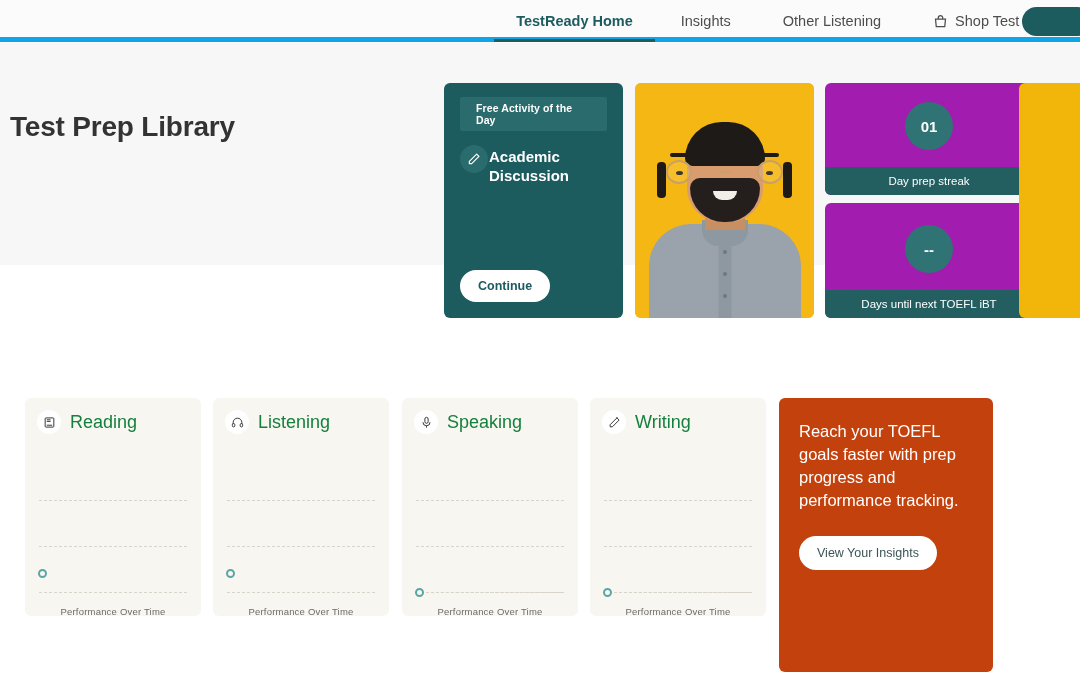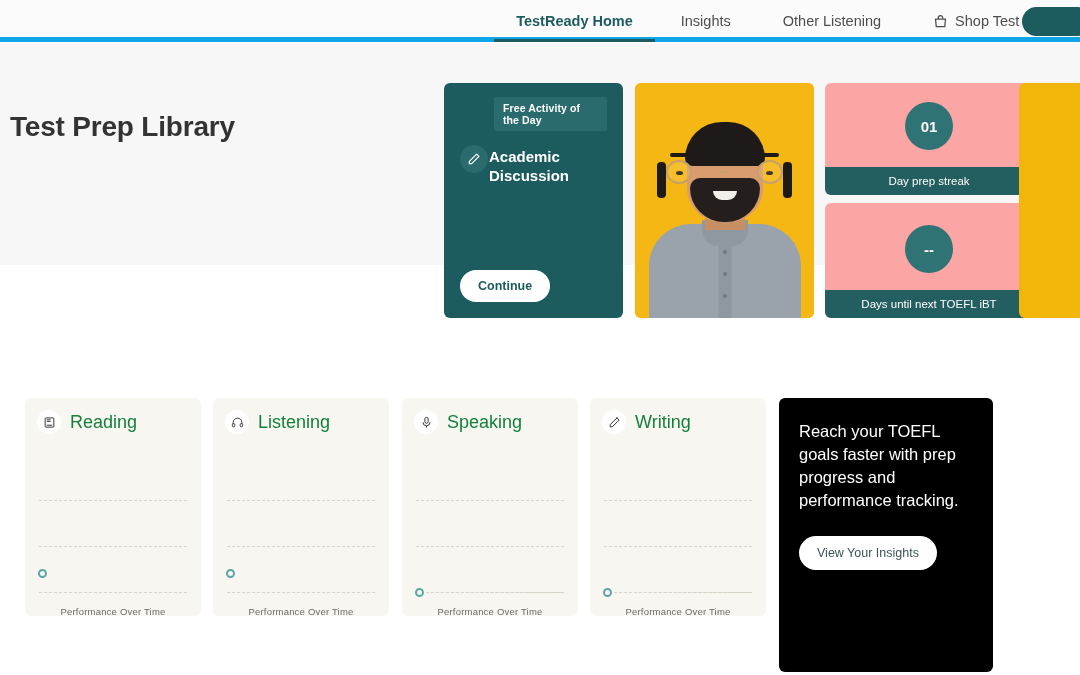--- a/index.html
+++ b/index.html
@@ -55,23 +55,22 @@
   }
 
   
   .activity-card {
     position: absolute; left: 444px; top: 83px; width: 179px; height: 235px;
     background: #1c5b5e; border-radius: 6px;
     padding: 14px 16px;
   }
   .badge {
     display: inline-block; background: #2a6b6d; color: #ffffff;
-    font-size: 10.5px; font-weight: bold; padding: 5px 9px; border-radius: 2px;
+    font-size: 10.5px; font-weight: bold; padding: 5px 16px; border-radius: 2px;
     letter-spacing: 0.1px;
-    margin-left: 34px;
   }
   .activity-row { display: flex; align-items: flex-start; gap: 1px; margin-top: 14px; }
   .pencil-circle {
     flex: 0 0 auto; width: 28px; height: 28px; border-radius: 50%;
     background: #2a6b6d; display: flex; align-items: center; justify-content: center;
   }
   .activity-title {
     color: #ffffff; font-size: 15px; font-weight: bold; line-height: 19px; padding-top: 2px;
   }
   .continue-btn {
@@ -81,21 +80,21 @@
     padding: 9px 18px; cursor: pointer; font-weight: bold;
   }
 
   .photo-card {
     position: absolute; left: 635px; top: 83px; width: 179px; height: 235px;
     border-radius: 6px; overflow: hidden; background: #F5B714;
   }
 
   .stat-card {
     position: absolute; left: 825px; width: 208px;
-    background: #fca5a5; border-radius: 6px; overflow: hidden;
+    background: #a21caf; border-radius: 6px; overflow: hidden;
     display: flex; flex-direction: column; align-items: center;
   }
   .stat-card.one { top: 83px; height: 112px; }
   .stat-card.two { top: 203px; height: 115px; }
   .stat-circle {
     width: 48px; height: 48px; border-radius: 50%; background: #2f7375;
     display: flex; align-items: center; justify-content: center;
     color: #ffffff; font-size: 15px; font-weight: bold;
     margin-top: 19px;
   }
@@ -151,21 +150,21 @@
   }
   .chart-caption {
     position: absolute; left: 0; right: 0; top: 164px;
     text-align: center; font-size: 9.5px; color: #6b6b6b;
     letter-spacing: 0.2px;
   }
 
   
   .promo-card {
     position: absolute; left: 779px; top: 398px; width: 214px; height: 274px;
-    background: #000000; border-radius: 6px; padding: 22px 20px;
+    background: #c2410c; border-radius: 6px; padding: 22px 20px;
   }
   .promo-text {
     color: #ffffff; font-size: 16.5px; line-height: 23px; font-weight: normal;
   }
   .promo-btn {
     position: absolute; left: 20px; top: 138px;
     background: #ffffff; color: #3d5454;
     font-size: 12.5px; border: none; border-radius: 18px;
     padding: 10px 18px; cursor: pointer;
   }

